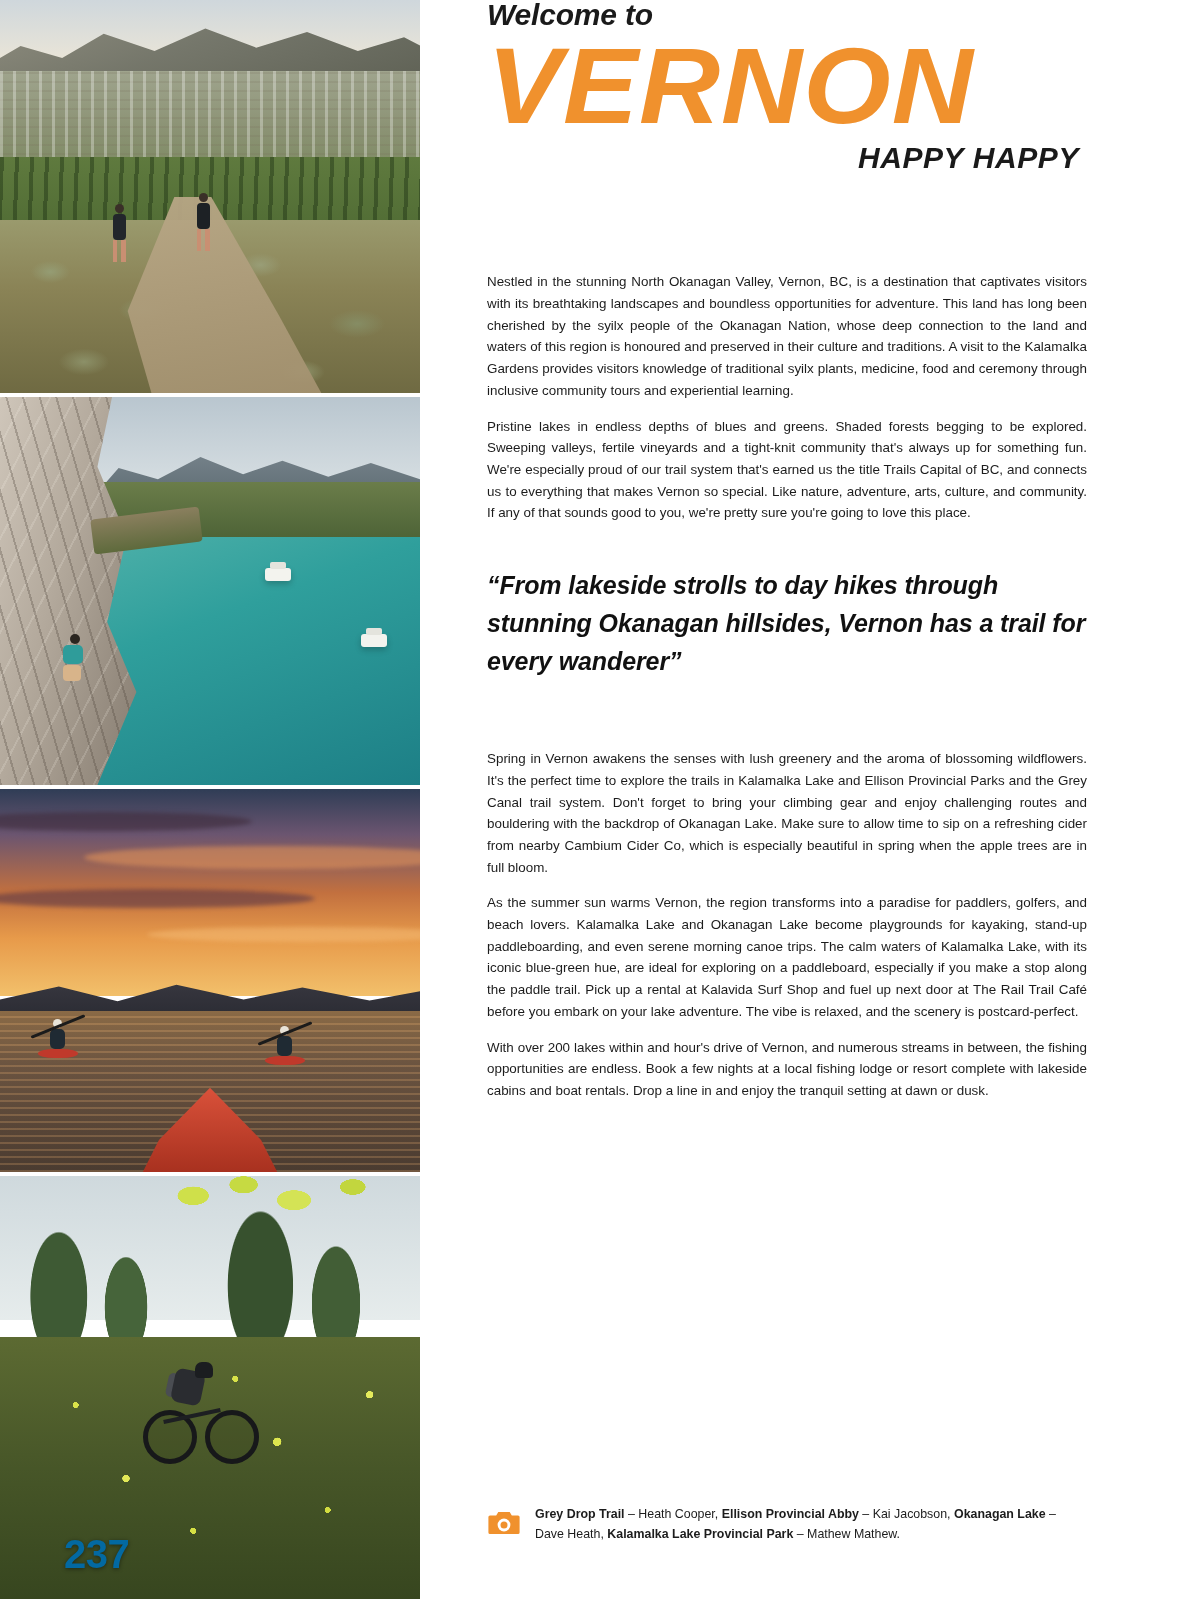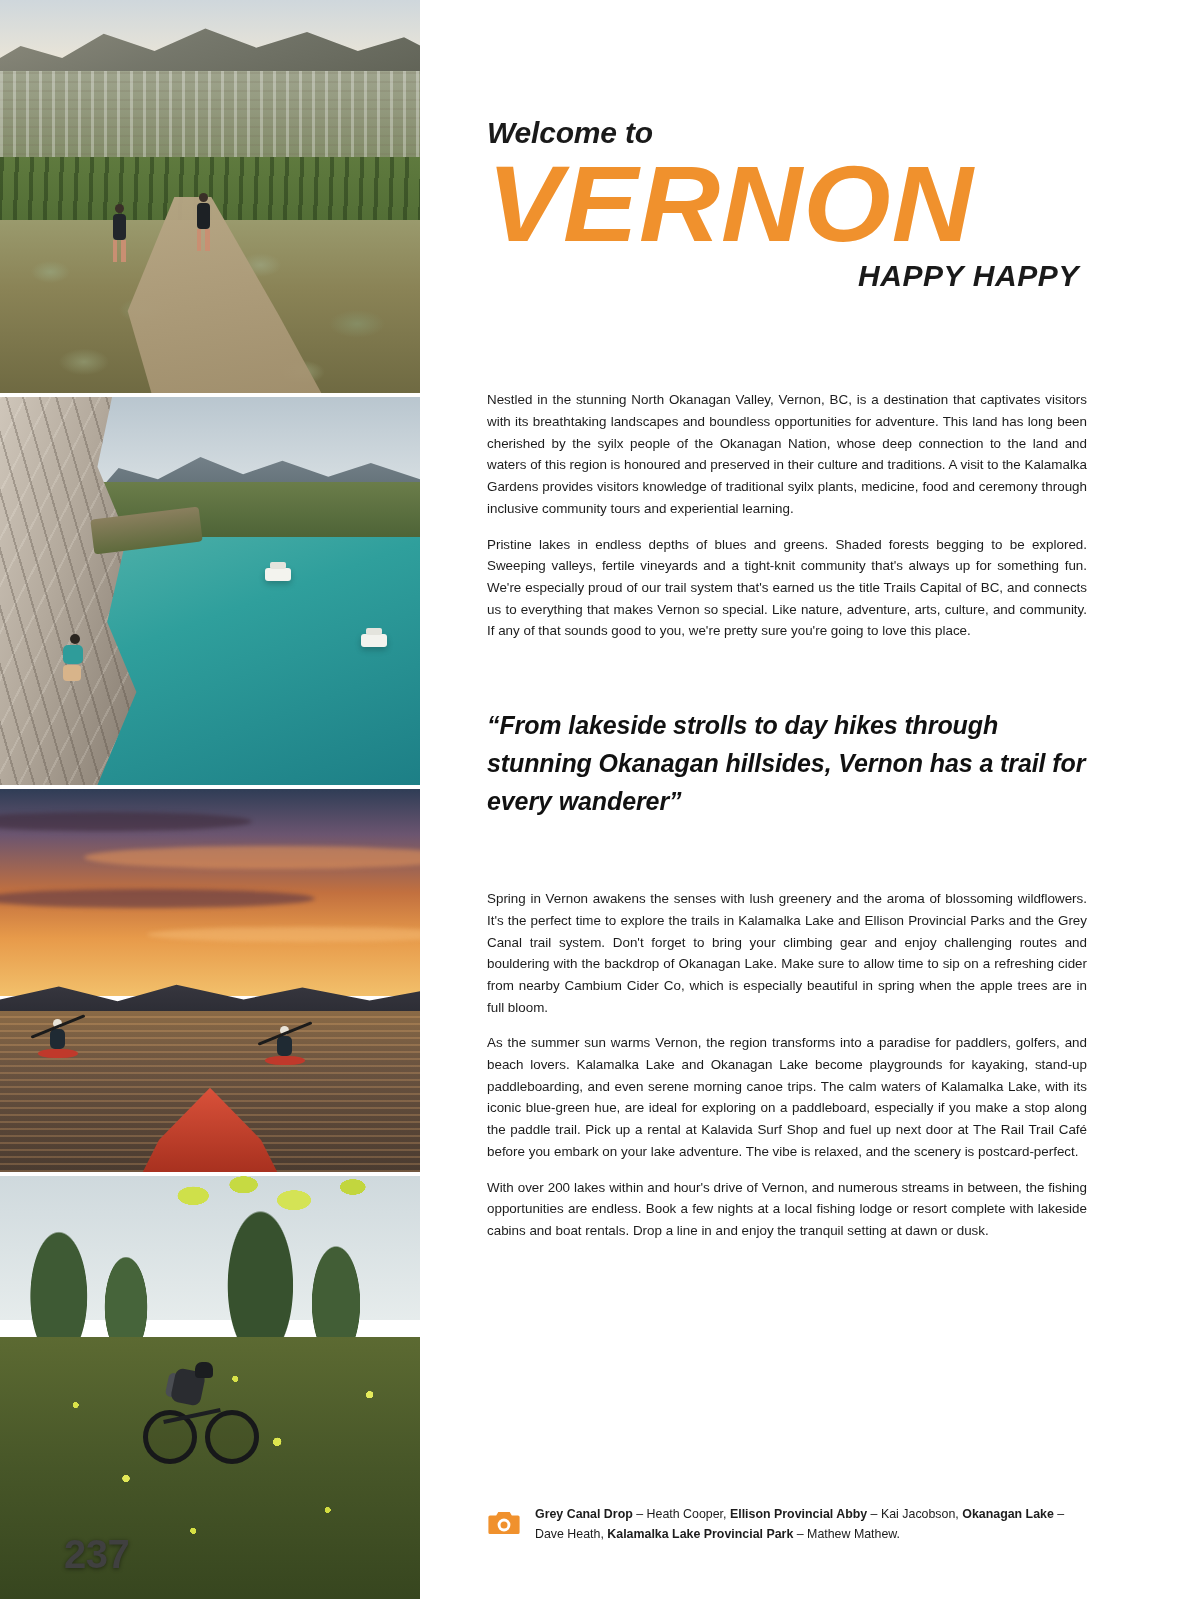--- a/index.html
+++ b/index.html
@@ -192,32 +192,32 @@
     background:#1d1f22; transform:rotate(-12deg); }
   .ph4 .rider-t { position:absolute; left:30px; top:8px; width:30px; height:34px;
     background:#2a2c30; border-radius:8px; transform:rotate(12deg); }
   .ph4 .rider-h { position:absolute; left:52px; top:0px; width:18px; height:16px;
     background:#1b1d20; border-radius:7px 7px 4px 4px; }
   .ph4 .pack { position:absolute; left:24px; top:12px; width:20px; height:24px;
     background:#4a4d52; border-radius:5px; transform:rotate(12deg); }
 
   .page-number {
     position:absolute; left:64px; bottom:22px;
-    font-size:40px; font-weight:700; color:#404040; letter-spacing:-0.5px;
+    font-size:40px; font-weight:700; color:#0369a1; letter-spacing:-0.5px;
     font-stretch: condensed;
     text-shadow: 0 1px 4px rgba(0,0,0,.45);
   }
 
   
   .text-col {
     position:absolute; left:487px; top:0;
     width:600px; height:1599px;
   }
 
-  .masthead { padding-top:118px; }
+  .masthead { }
   .welcome {
     font-size:30px; font-weight:700; font-style:italic;
     color:#1a1a1a; letter-spacing:-0.2px;
     font-stretch: condensed; line-height:1;
   }
   .vernon {
     font-size:108px; font-weight:700; font-style:italic;
     color:#F0912D; line-height:.92; letter-spacing:1px;
     font-stretch: condensed;
     margin-top:6px; transform: scaleX(1.04); transform-origin:left center;
@@ -231,21 +231,21 @@
 
   .body-block { margin-top:96px; }
   .para {
     font-size:13.4px; line-height:1.62; color:#1c1c1c;
     text-align: justify; text-justify: inter-word;
     margin-bottom:14px;
   }
   .para:last-child { margin-bottom:0; }
 
   .pullquote {
-    margin-top:64px;
+    margin-top:42px;
     font-size:25px; font-weight:700; font-style:italic;
     color:#111; line-height:1.52; letter-spacing:-0.1px;
     font-stretch: condensed;
   }
 
   .body-block-2 { margin-top:68px; }
 
   
   .credit {
     position:absolute; left:0; bottom:55px;
@@ -363,17 +363,17 @@
     </div>
 
     <div class="credit">
       <div class="cam-icon">
         <svg width="34" height="34" viewBox="0 0 34 34" aria-hidden="true">
           <path d="M3 10.5h6.2l2.1-3.4h11.4l2.1 3.4H31a1.6 1.6 0 0 1 1.6 1.6v15.4a1.6 1.6 0 0 1-1.6 1.6H3a1.6 1.6 0 0 1-1.6-1.6V12.1A1.6 1.6 0 0 1 3 10.5z" fill="#F0912D"></path>
           <circle cx="17" cy="20" r="6.4" fill="#ffffff"></circle>
           <circle cx="17" cy="20" r="3.5" fill="#F0912D"></circle>
         </svg>
       </div>
-      <div class="credit-text"><b>Grey Canal Drop</b> – <span>Heath Cooper</span>, <b>Ellison Provincial Abby</b> – <span>Kai Jacobson</span>, <b>Okanagan Lake</b> – <span>Dave Heath</span>, <b>Kalamalka Lake Provincial Park</b> – <span>Mathew Mathew</span>.</div>
+      <div class="credit-text"><b>Grey Drop Trail</b> – <span>Heath Cooper</span>, <b>Ellison Provincial Abby</b> – <span>Kai Jacobson</span>, <b>Okanagan Lake</b> – <span>Dave Heath</span>, <b>Kalamalka Lake Provincial Park</b> – <span>Mathew Mathew</span>.</div>
     </div>
 
   </div>
 </div>
 
 </body></html>

